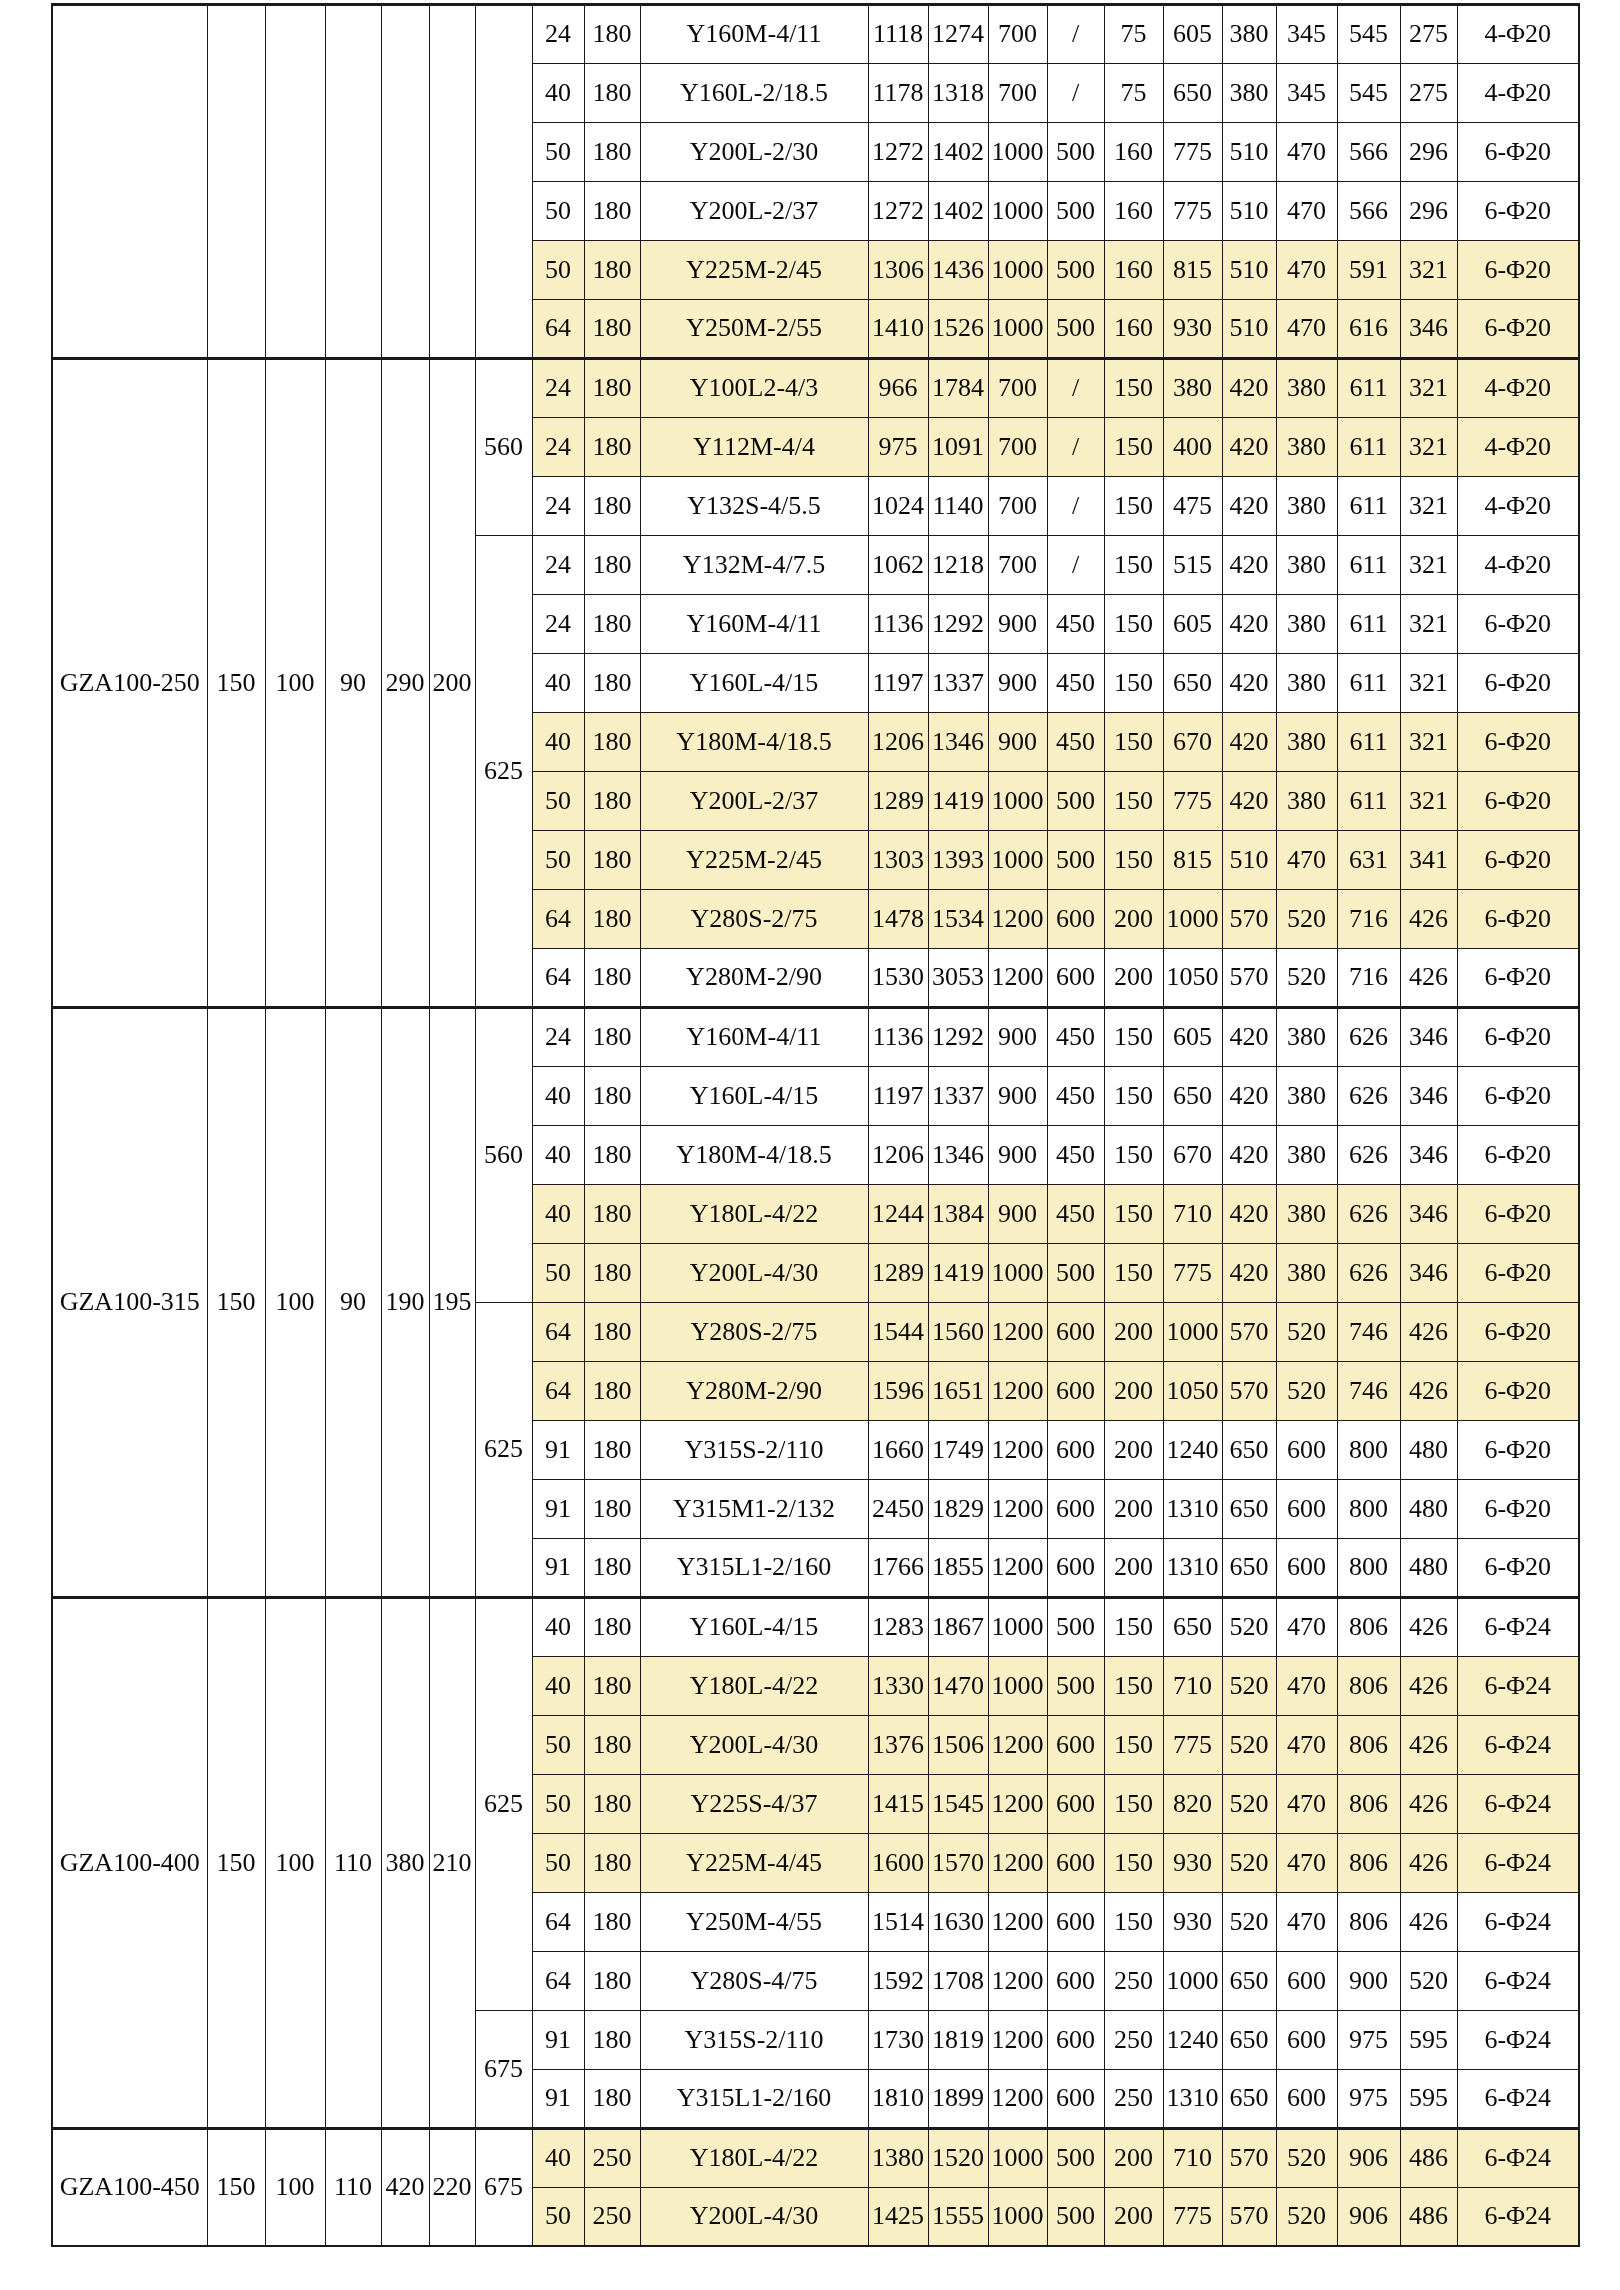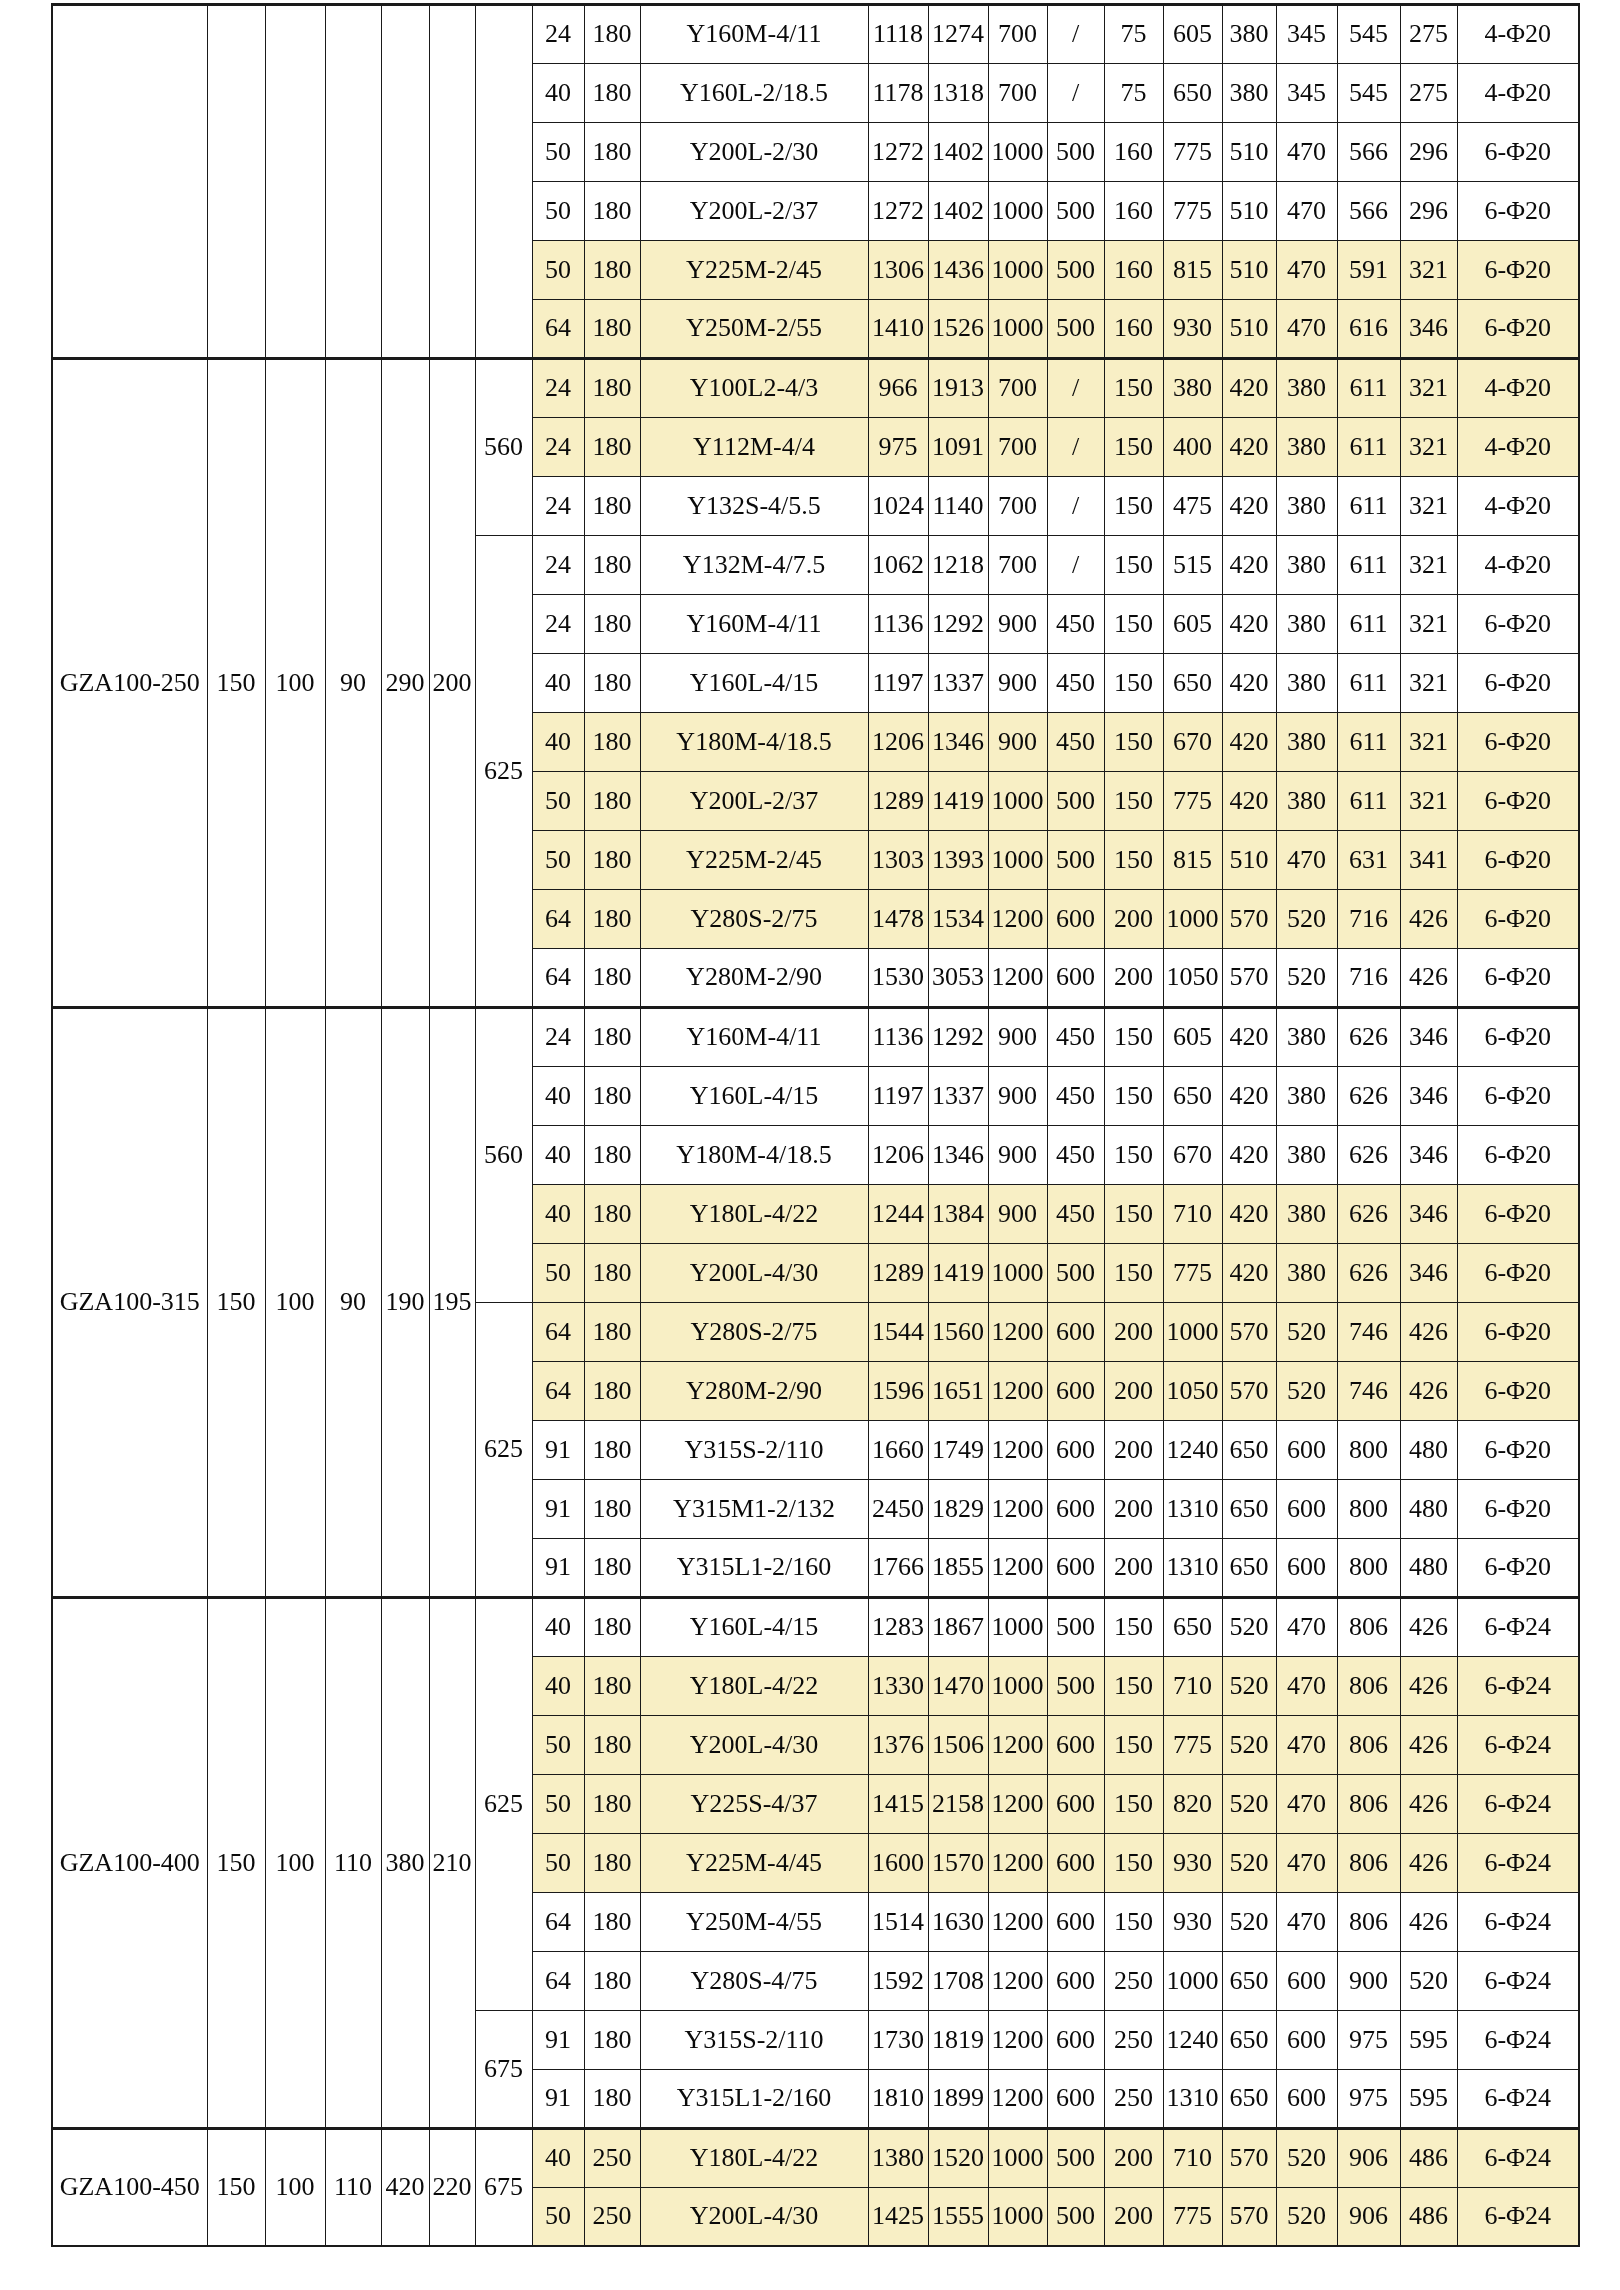--- a/index.html
+++ b/index.html
@@ -196,21 +196,21 @@
           <td rowspan="11">150</td>
           <td rowspan="11">100</td>
           <td rowspan="11">90</td>
           <td rowspan="11">290</td>
           <td rowspan="11">200</td>
           <td rowspan="3">560</td>
           <td class="hl">24</td>
           <td class="hl">180</td>
           <td class="hl">Y100L2-4/3</td>
           <td class="hl">966</td>
-          <td class="hl">1913</td>
+          <td class="hl">1784</td>
           <td class="hl">700</td>
           <td class="hl">/</td>
           <td class="hl">150</td>
           <td class="hl">380</td>
           <td class="hl">420</td>
           <td class="hl">380</td>
           <td class="hl">611</td>
           <td class="hl">321</td>
           <td class="hl">4-Φ20</td>
         </tr>
@@ -596,21 +596,21 @@
           <td class="hl">470</td>
           <td class="hl">806</td>
           <td class="hl">426</td>
           <td class="hl">6-Φ24</td>
         </tr>
         <tr>
           <td class="hl">50</td>
           <td class="hl">180</td>
           <td class="hl">Y225S-4/37</td>
           <td class="hl">1415</td>
-          <td class="hl">2158</td>
+          <td class="hl">1545</td>
           <td class="hl">1200</td>
           <td class="hl">600</td>
           <td class="hl">150</td>
           <td class="hl">820</td>
           <td class="hl">520</td>
           <td class="hl">470</td>
           <td class="hl">806</td>
           <td class="hl">426</td>
           <td class="hl">6-Φ24</td>
         </tr>

